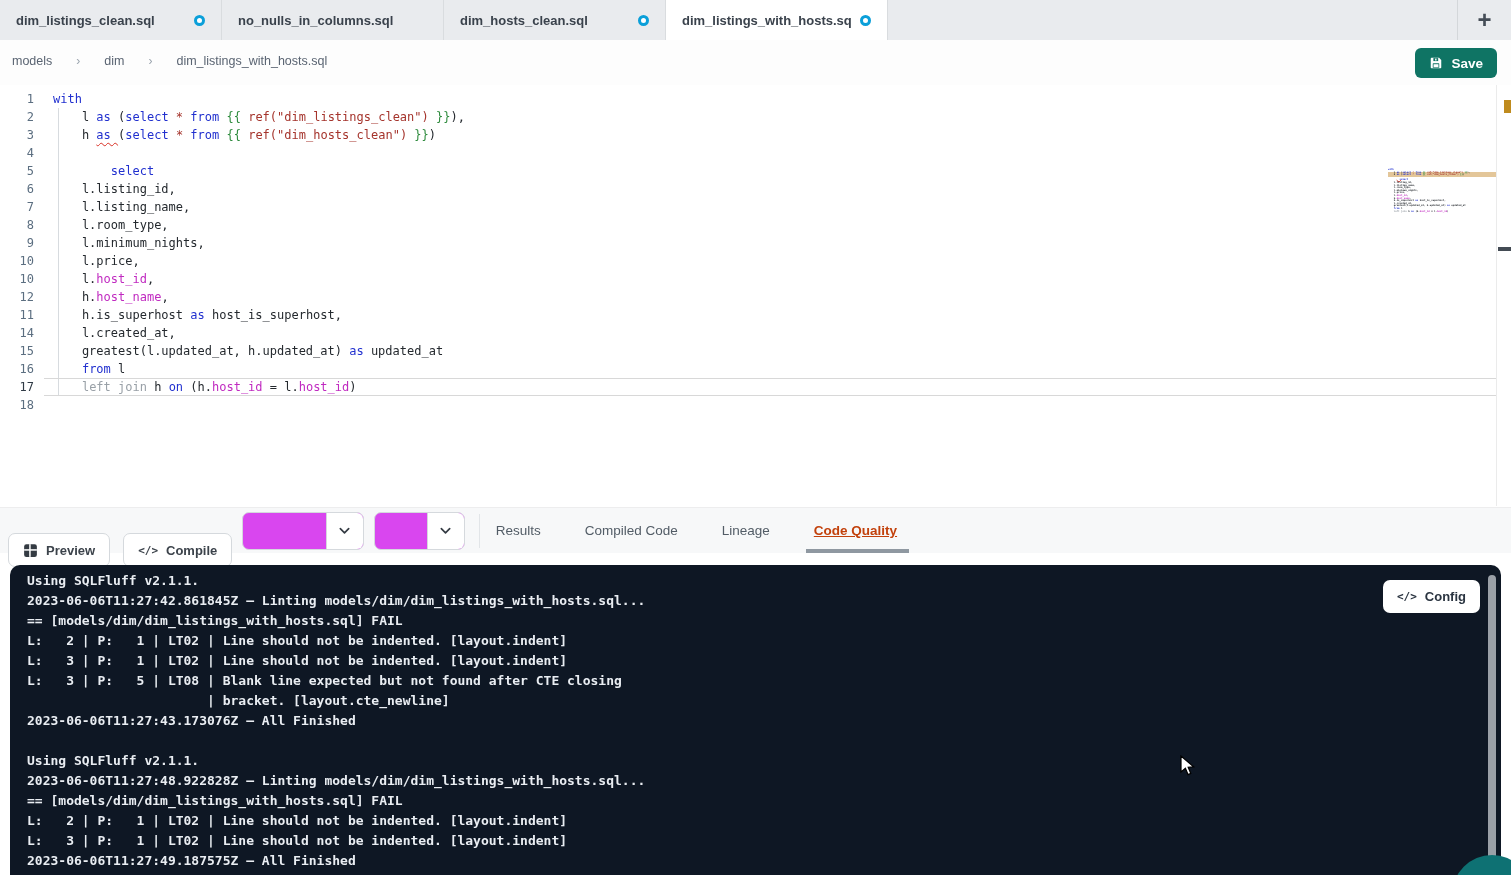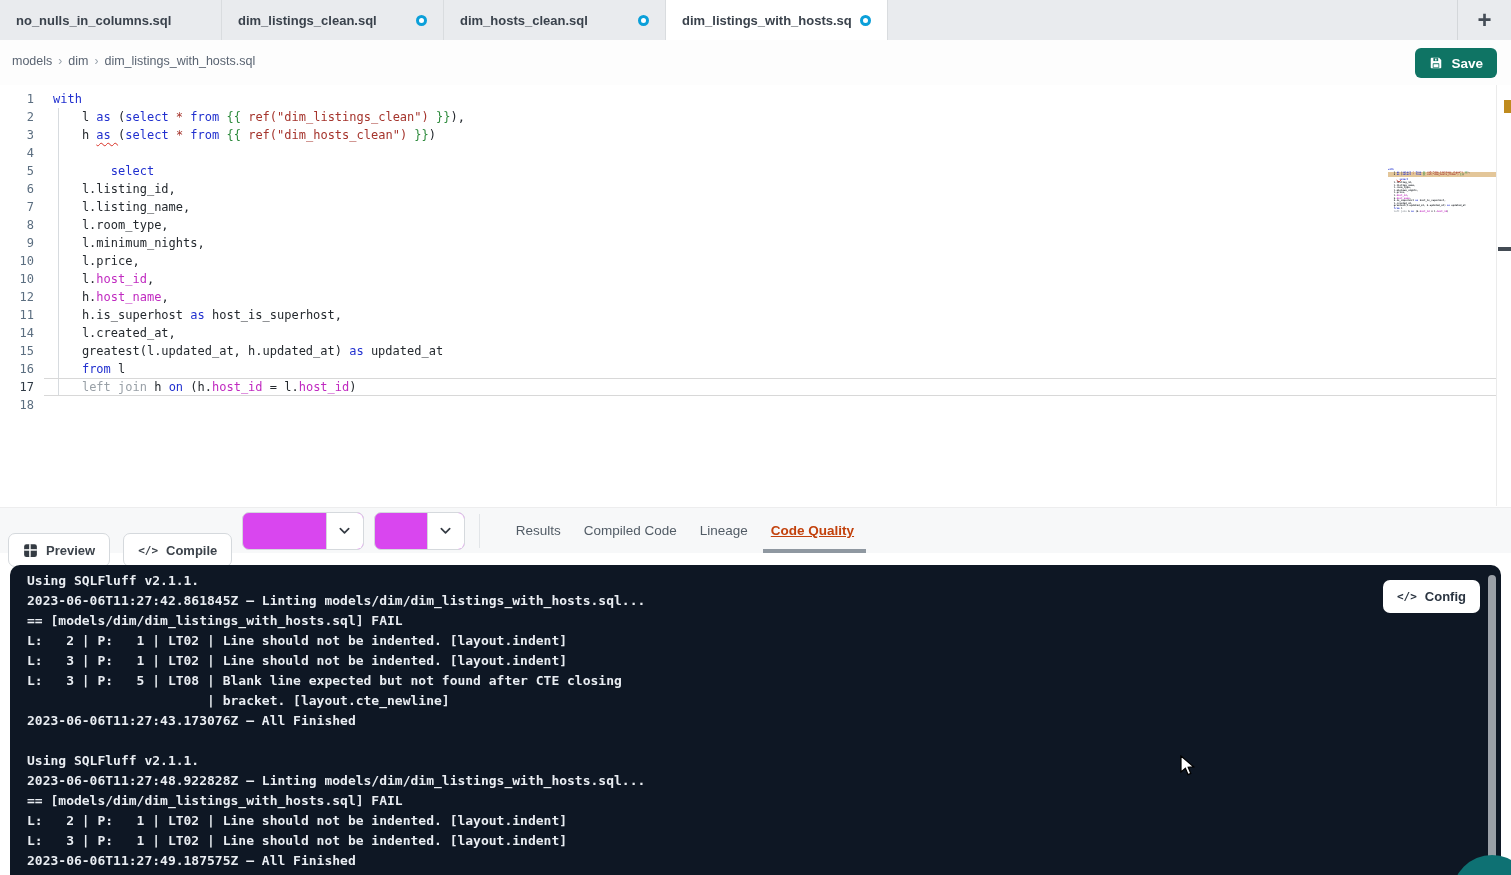--- a/index.html
+++ b/index.html
@@ -18,21 +18,21 @@
          border:3.5px solid #0b9fd9; flex:0 0 auto; margin-left:auto; }
   .newtab { position:absolute; right:0; top:0; width:54px; height:40px;
             display:flex; align-items:center; justify-content:center;
             border-left:1px solid #d4d7da; color:#454d57; font-size:24px;
             font-weight:bold; cursor:pointer; }
 
   
   .crumbbar { position:absolute; left:0; top:40px; width:1511px; height:45px;
               background:#fdfdfd; }
   .crumbs { position:absolute; left:12px; top:14px; font-size:12.5px;
-            color:#5a6472; display:flex; align-items:center; gap:6px; }
+            color:#5a6472; display:flex; align-items:center; gap:24px; }
   .crumb-sep { color:#9aa3ad; font-size:12px; }
   .savebtn { position:absolute; right:14px; top:8px; height:30px; padding:0 14px;
              background:#0f7464; border:none; border-radius:6px; color:#fff;
              font-size:13.5px; font-weight:bold; display:flex; align-items:center;
              gap:8px; cursor:pointer; font-family:"Liberation Sans",sans-serif; }
 
   
   .editor { position:absolute; left:0; top:85px; width:1511px; height:422px;
             background:#fff; font-family:"DejaVu Sans Mono", monospace;
             font-size:12px; }
@@ -76,21 +76,21 @@
          display:flex; align-items:center; gap:8px; padding:0 14px; font-size:13px;
          font-weight:bold; color:#3c434b; cursor:pointer;
          font-family:"Liberation Sans",sans-serif;margin-top:39px; }
   .btn-group { display:flex; height:38px; border:1px solid #d5d9dd; border-radius:7px;
                background:#d946ef; overflow:hidden; }
   .btn-group .main { border:none; border-radius:0; height:100%; }
   .btn-group .chev { width:37px; height:100%; border:none; border-left:1px solid #d5d9dd;
                      background:#fff; display:flex; align-items:center;
                      justify-content:center; cursor:pointer; }
   .tb-sep { width:1px; height:34px; background:#e2e5e8; margin:0 0 0 14px; }
-  .result-tabs { display:flex; height:46px; margin-left:36px; gap:23px; }
+  .result-tabs { display:flex; height:46px; margin-left:16px; gap:44px; }
   .rtab { position:relative; display:flex; align-items:center; height:100%;
           font-size:13.5px; color:#525c66; cursor:pointer; white-space:nowrap; }
   .rtab.active { color:#c2410c; font-weight:bold;text-decoration:underline; }
   .rtab.active::after { content:""; position:absolute; left:-8px; right:-12px;
           bottom:1px; height:4px; background:#8f98a1; }
 
   
   .terminal { position:absolute; left:10px; top:565px; width:1491px; height:320px;
               background:#0e1724; border-radius:10px; }
   .term-body { position:absolute; left:17px; top:6px; right:40px; bottom:0;
@@ -107,25 +107,25 @@
   .help-bubble { position:absolute; left:1452px; top:855px; width:80px; height:80px;
                  border-radius:50%; background:#0e7173; cursor:pointer; }
 
   .cursor { position:absolute; left:1180px; top:755px; pointer-events:none; }
 </style>
 </head>
 <body>
 
 <div class="tabstrip" id="tabstrip">
     <div class="etab">
-      <span class="lbl">no_nulls_in_columns.sql</span>
-    </div>
-    <div class="etab">
       <span class="lbl">dim_listings_clean.sql</span>
       <span class="dot"></span>
+    </div>
+    <div class="etab">
+      <span class="lbl">no_nulls_in_columns.sql</span>
     </div>
     <div class="etab">
       <span class="lbl">dim_hosts_clean.sql</span>
       <span class="dot"></span>
     </div>
     <div class="etab active">
       <span class="lbl">dim_listings_with_hosts.sql</span>
       <span class="dot"></span>
     </div>
   </div>

